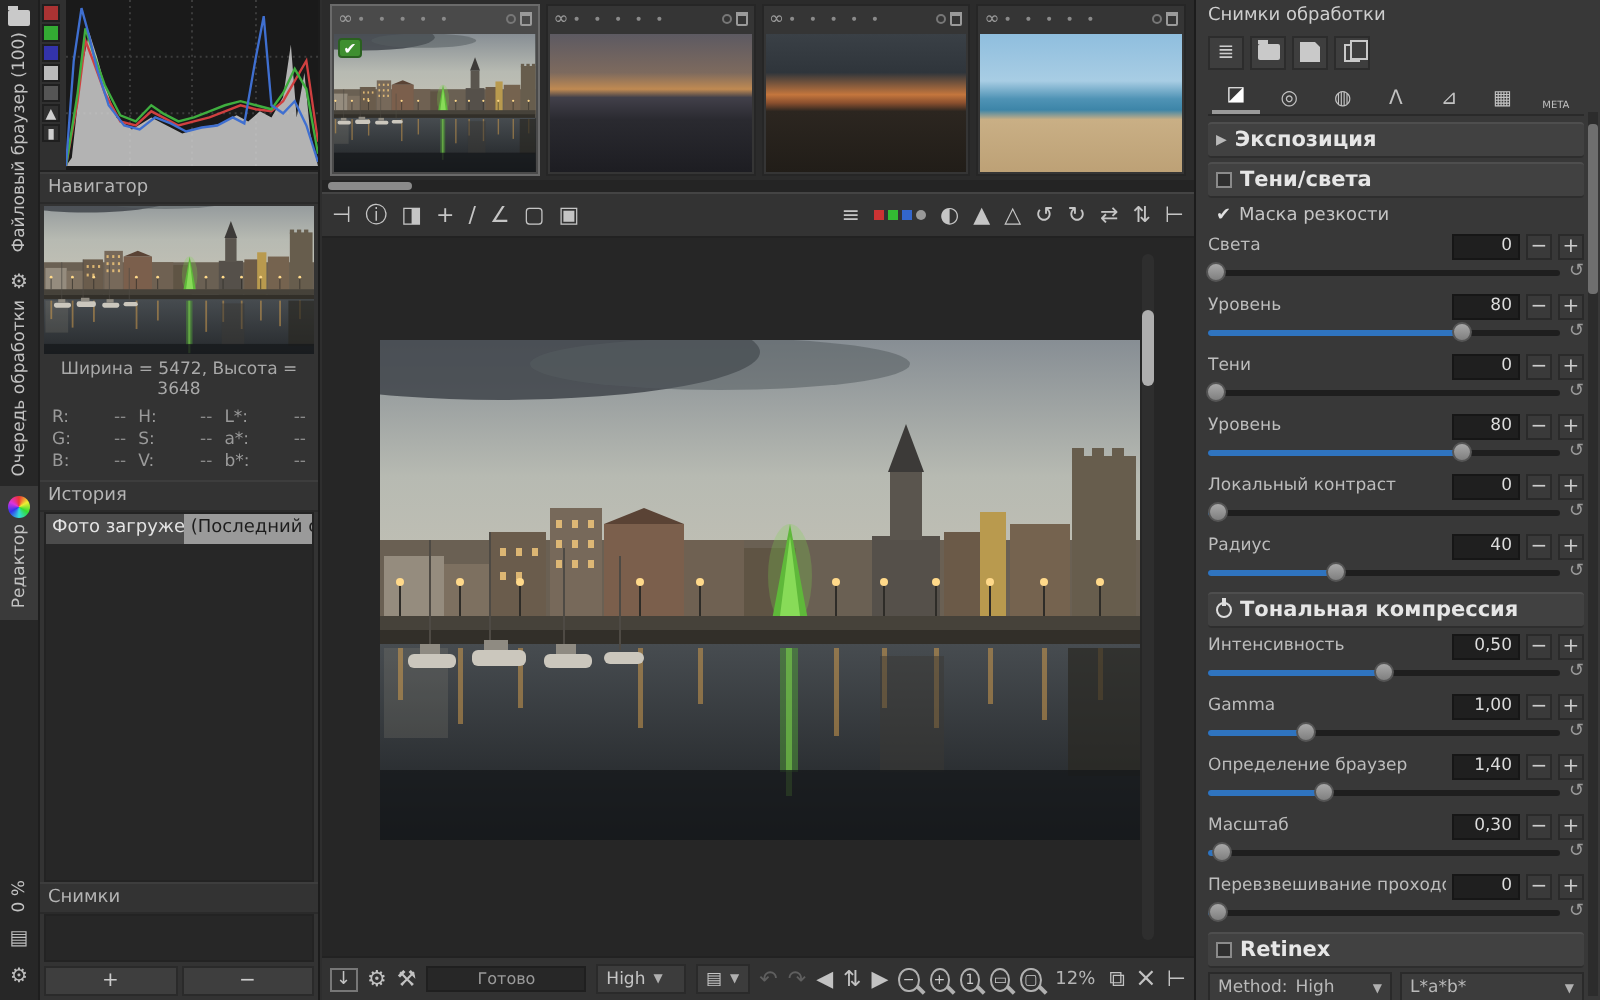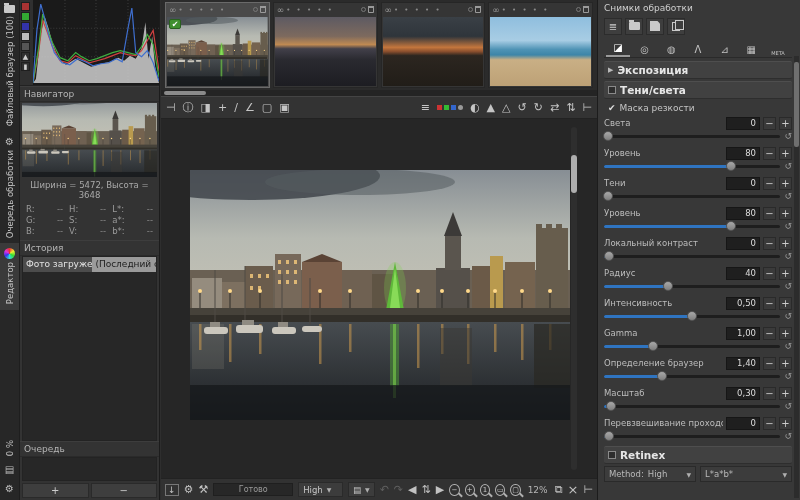--- a/index.html
+++ b/index.html
@@ -339,21 +339,21 @@
     <span class="nvv">--</span>
   </div>
 </div>
     <div class="lp-header">История</div>
     <div id="historybox">
       <div class="hrow">
         <span class="hcell1">Фото загружено</span>
         <span class="hcell2">(Последний сохр...</span>
       </div>
     </div>
-    <div class="lp-header">Очередь</div>
+    <div class="lp-header">Снимки</div>
     <div id="snapbox"></div>
     <div id="snapbtns">
       <span class="snapbtn">+</span>
       <span class="snapbtn">−</span>
     </div>
   </div>
 
   <div id="center">
     <div id="filmstrip">
       <div class="thumb selected">
@@ -608,20 +608,24 @@
     </div>
     <div class="strackwrap">
       <div class="strack">
         <div class="sfill" style="width: 36%;"></div>
         <div class="sknob" style="left: 36%;"></div>
       </div>
       <span class="sreset">↺</span>
     </div>
   </div>
 </div>
+      <div class="secheader">
+        <span class="pwr"></span>
+        <span class="sectitle">Тональная компрессия</span>
+      </div>
       <div>
   <div class="srow">
     <div class="shead">
       <span class="slabel">Интенсивность</span>
       <input class="sval" readonly="" value="0,50" style="">
       <button class="sbtn dec">−</button>
       <button class="sbtn inc">+</button>
     </div>
     <div class="strackwrap">
       <div class="strack">

